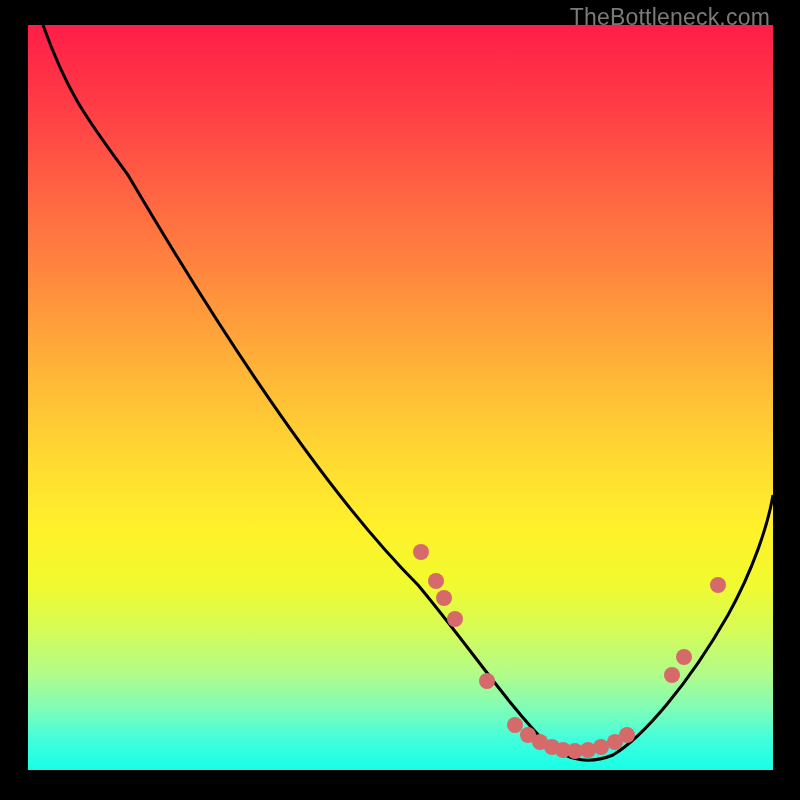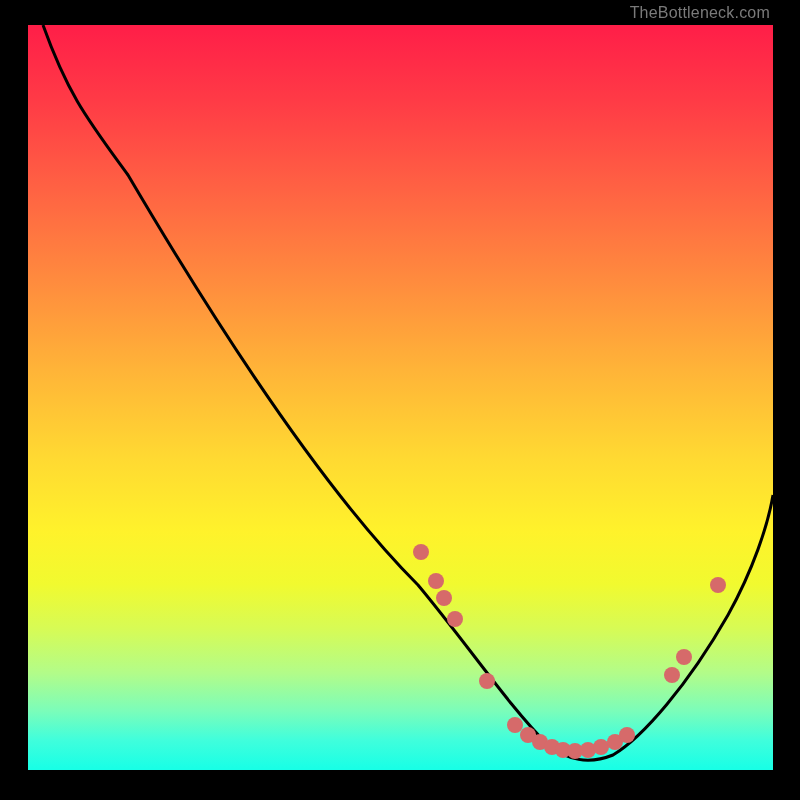--- a/index.html
+++ b/index.html
@@ -40,21 +40,21 @@
       #7cfdb9 92%,
       #40fedc 96%,
       #17ffe6 100%
     );
   }
   .watermark {
     position: absolute;
     top: 4px;
     right: 30px;
     color: #7a7a7a;
-    font-size: 16px;
+    font-size: 23px;
     font-weight: 500;
     letter-spacing: 0.2px;
   }
   svg.curve {
     position: absolute;
     left: 0;
     top: 0;
     width: 745px;
     height: 745px;
   }

